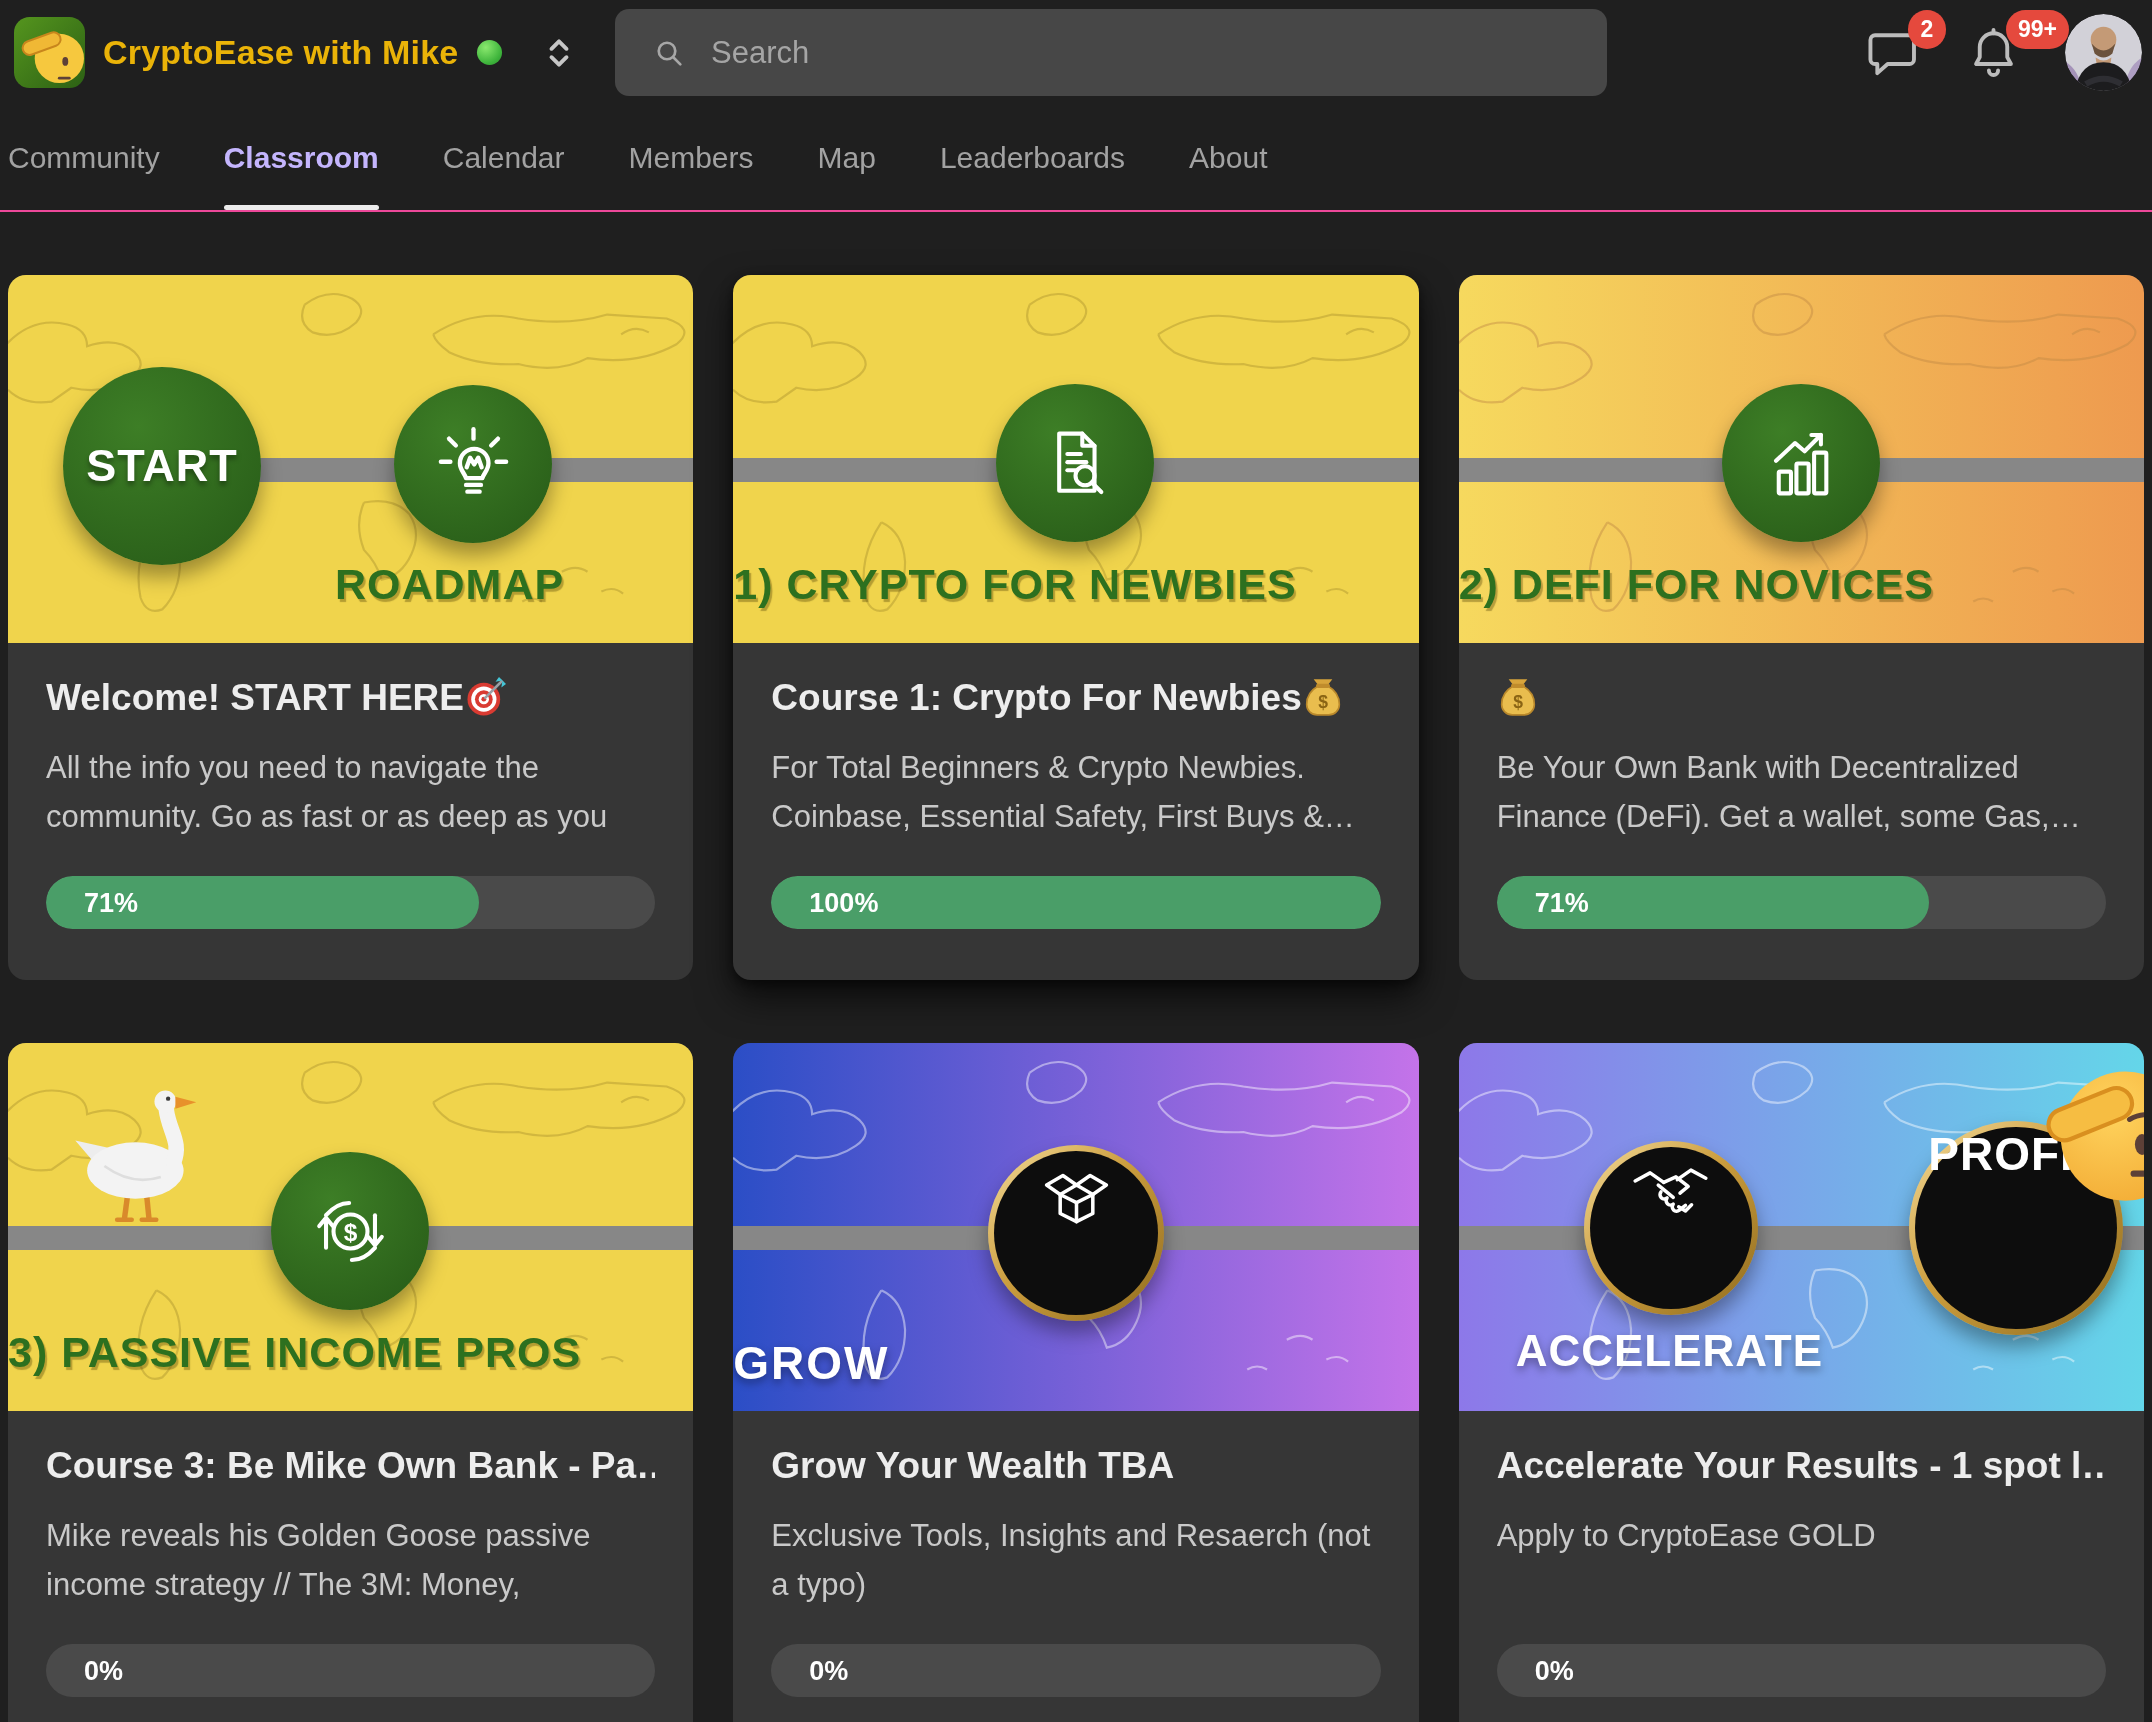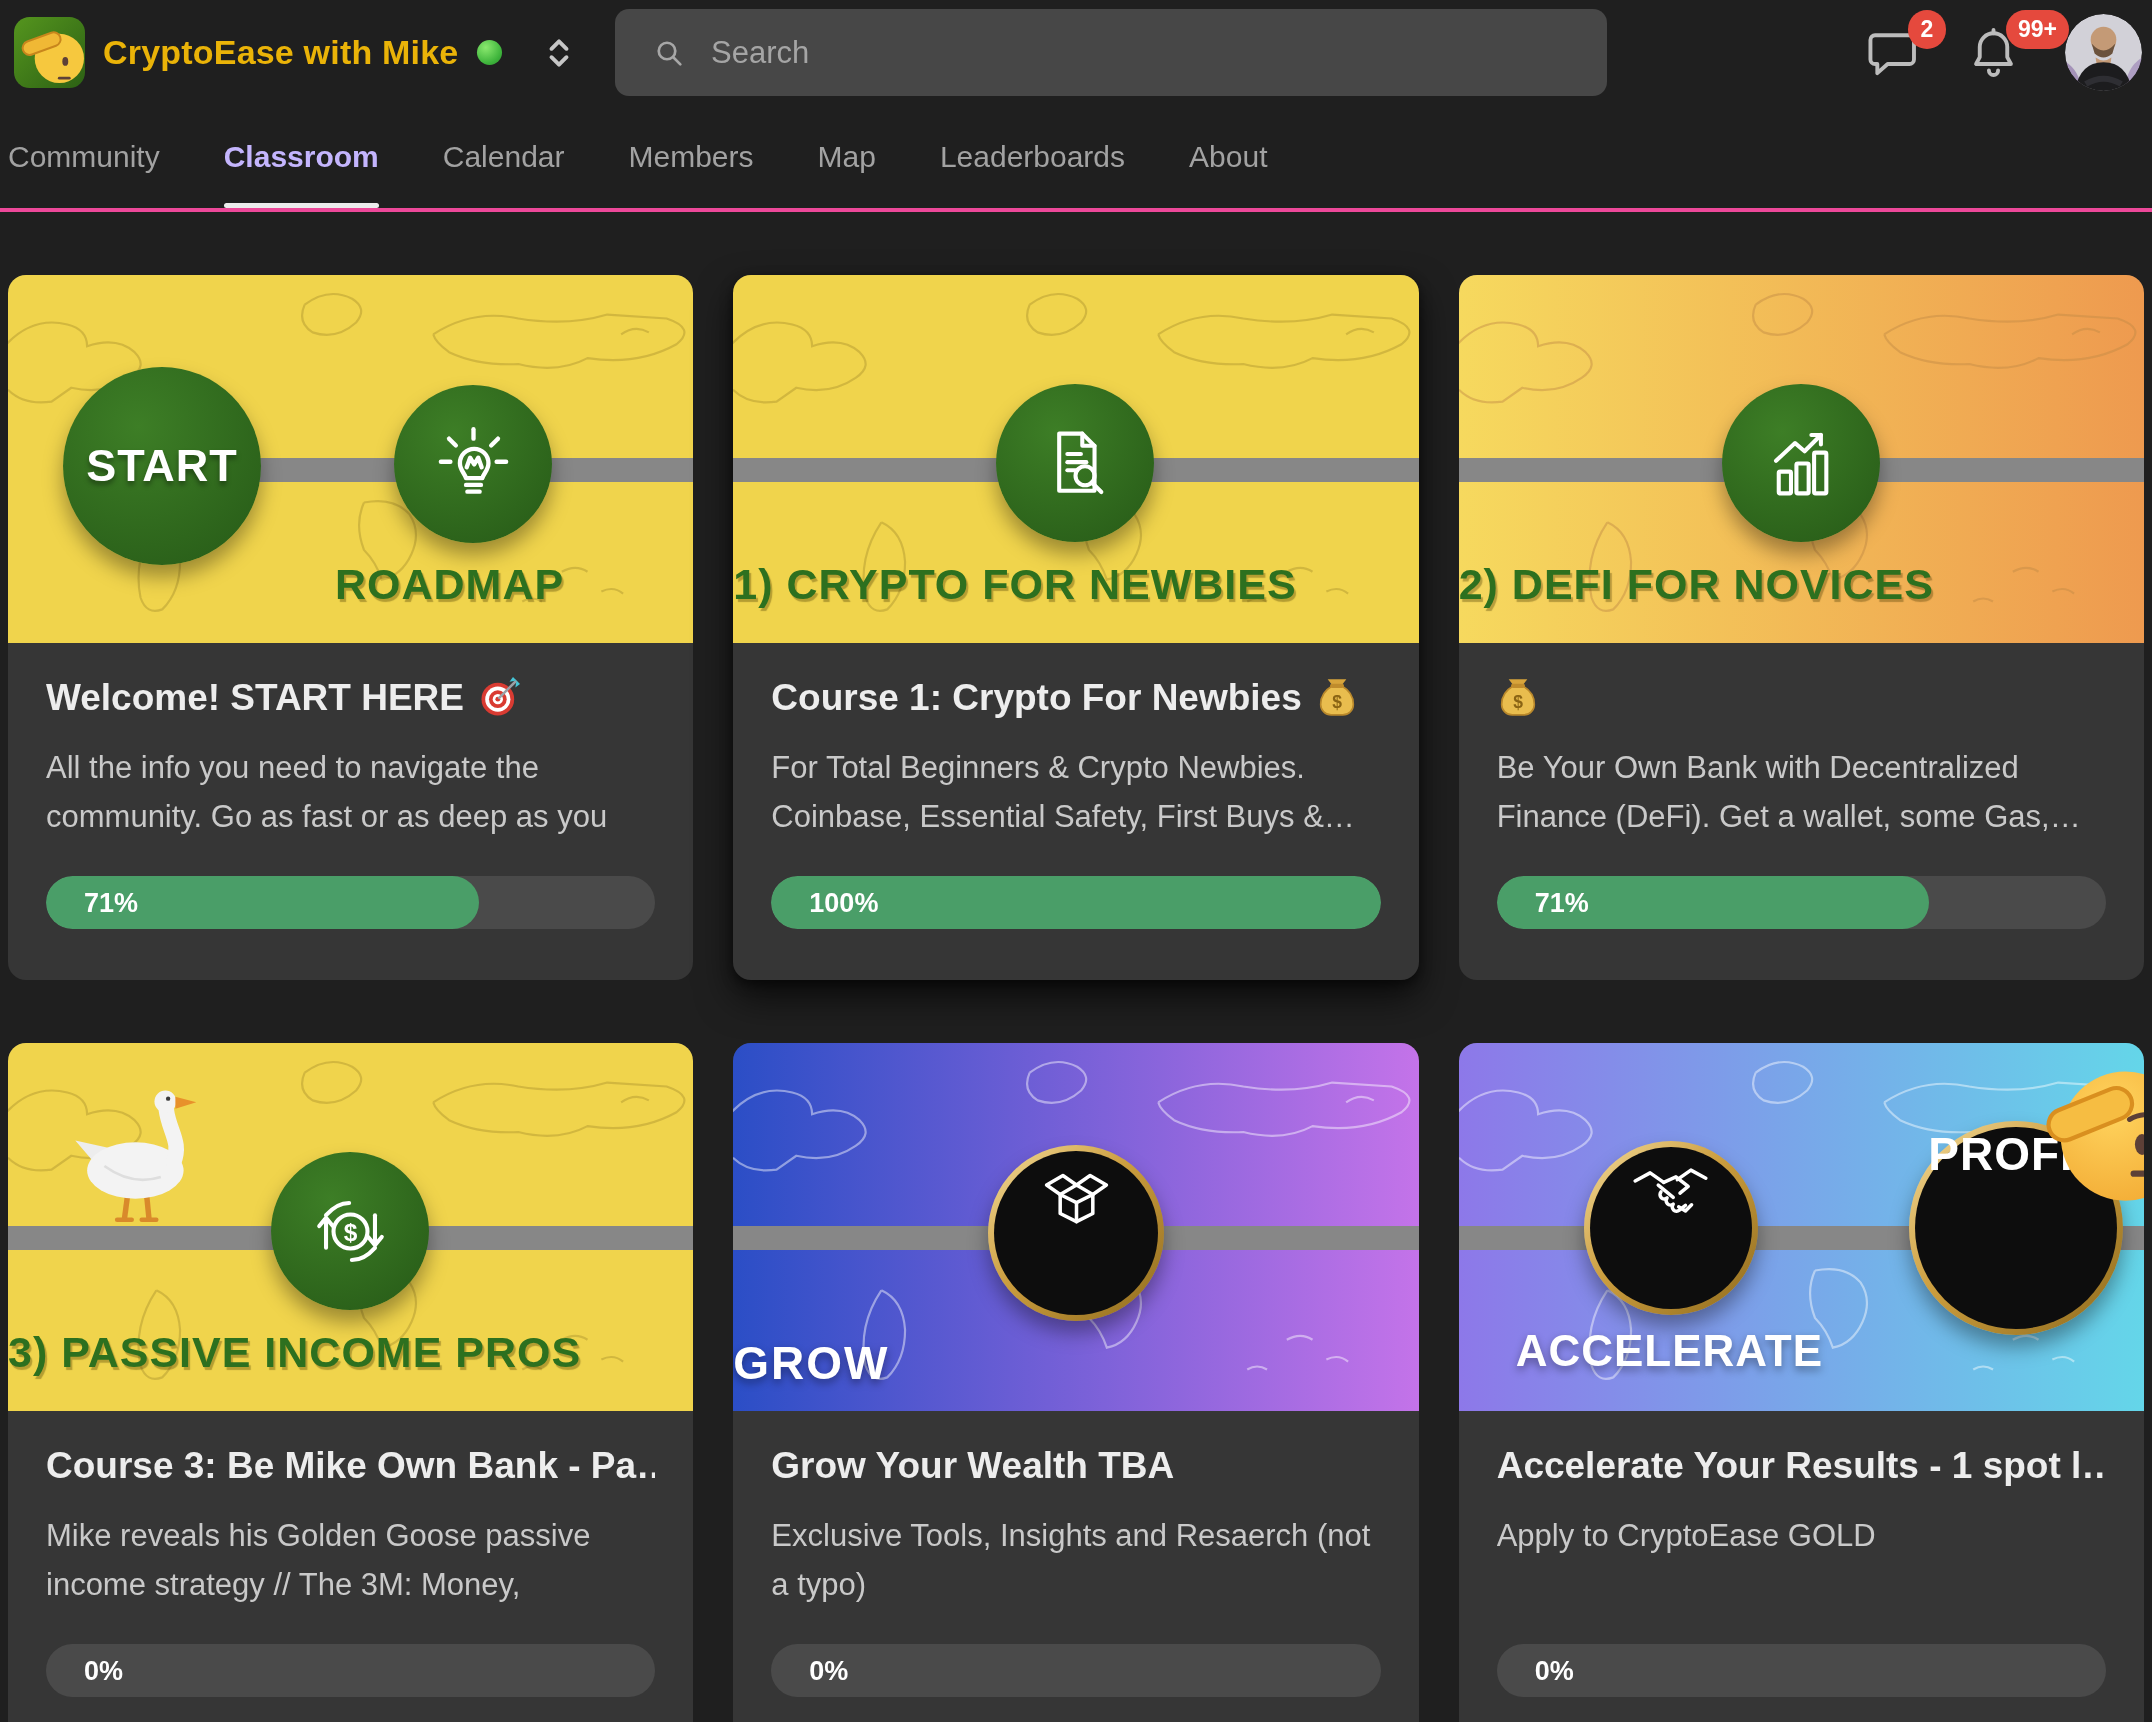--- a/index.html
+++ b/index.html
@@ -21,21 +21,21 @@
   .search input{flex:1;background:transparent;border:none;outline:none;font-size:31px;color:#dcdcdc;padding-right:24px}
   .search input::placeholder{color:#a5a5a5}
   .header-actions{position:absolute;right:10px;top:0;height:105px;display:flex;align-items:center}
   .iconbtn{position:relative;width:55px;height:55px;background:none;border:none;color:#bcbcbc;padding:0;cursor:pointer;margin-right:44px}
   .iconbtn svg{width:55px;height:55px;display:block}
   .badge{position:absolute;top:-15px;right:-24px;background:#e5493d;color:#fff;font-size:23px;font-weight:bold;line-height:1;padding:8px 12px;border-radius:24px;min-width:14px;text-align:center}
   .badge.wide{right:-48px}
   .avatar{width:77px;height:77px;border-radius:50%;overflow:hidden;border:none;background:none;padding:0;cursor:pointer;flex:0 0 auto;position:relative;z-index:1}
   .avatar svg{width:77px;height:77px;display:block}
   
-  nav.tabs{display:flex;gap:64px;align-items:stretch;height:107px;padding:0 8px;border-bottom:4px solid #ec4899;box-sizing:border-box}
+  nav.tabs{display:flex;gap:64px;align-items:stretch;height:107px;padding:0 8px;border-bottom:2px solid #ec4899;box-sizing:border-box}
   .tab{position:relative;display:flex;align-items:center;background:none;border:none;padding:0;font-size:30px;color:#a2a2a2;cursor:pointer;white-space:nowrap}
   .tab.active{color:#c4b5fd;font-weight:bold}
   .tab.active::after{content:"";position:absolute;left:0;right:0;bottom:0;height:5px;background:#ececec;border-radius:3px}
   
   main.grid{display:grid;grid-template-columns:repeat(3,1fr);gap:63px 40px;padding:63px 8px 0;box-sizing:border-box}
   .card{background:#363636;border-radius:18px;overflow:hidden;height:705px;position:relative;cursor:pointer}
   .card.elevated{box-shadow:0 18px 36px rgba(0,0,0,.62),0 4px 12px rgba(0,0,0,.5)}
   .banner{height:368px;position:relative;overflow:hidden}
   .banner .map{position:absolute;inset:0;width:100%;height:100%}
   .band{position:absolute;right:0;top:183px;height:24px;background:#878787;left:0}
@@ -45,21 +45,21 @@
   .circle.gold .inner{background:#0d0d0d;width:100%;height:100%;border-radius:50%;display:flex;align-items:flex-start;justify-content:center}
   .start-text{color:#fff;font-size:45px;font-weight:800;letter-spacing:1px;text-shadow:0 4px 5px rgba(0,0,0,.35)}
   .profit-text{color:#fff;font-size:46px;font-weight:800;letter-spacing:1px}
   .banner-caption{position:absolute;font-weight:700;letter-spacing:1px;text-align:left}
   .banner-caption.green{color:#2d701f;text-shadow:2px 3px 1px rgba(70,55,0,.35);font-size:43px}
   .banner-caption.white{color:#fff;text-shadow:0 4px 8px rgba(0,0,0,.38);font-size:46px}
   .icon-in-circle{width:87px;height:87px;display:block}
   .goose{position:absolute;left:40px;top:12px;width:182px;height:176px}
   .salute{position:absolute;right:-48px;top:14px;width:150px;height:150px}
   .card-body{padding:34px 38px 0}
-  .course-title{margin:0;font-size:37px;font-weight:bold;color:#ededed;display:flex;align-items:flex-start;gap:14px;white-space:nowrap;overflow:hidden}
+  .course-title{margin:0;font-size:37px;font-weight:bold;color:#ededed;display:flex;align-items:flex-start;white-space:nowrap;overflow:hidden}
   .course-title .emoji{width:42px;height:42px;flex:0 0 auto;display:block}
   .course-desc{margin:24px 0 0;font-size:31px;line-height:49px;color:#c9c9c9;height:97px;overflow:hidden}
   .progress{margin-top:36px;height:53px;background:#4a4a4a;border-radius:27px;position:relative;overflow:hidden}
   .progress .fill{position:absolute;left:0;top:0;bottom:0;background:#4a9e68;border-radius:27px}
   .progress .plabel{position:absolute;left:38px;top:50%;transform:translateY(-50%);color:#fff;font-weight:bold;font-size:27px;z-index:2}
 </style>
 </head>
 <body>
 
 <header>

